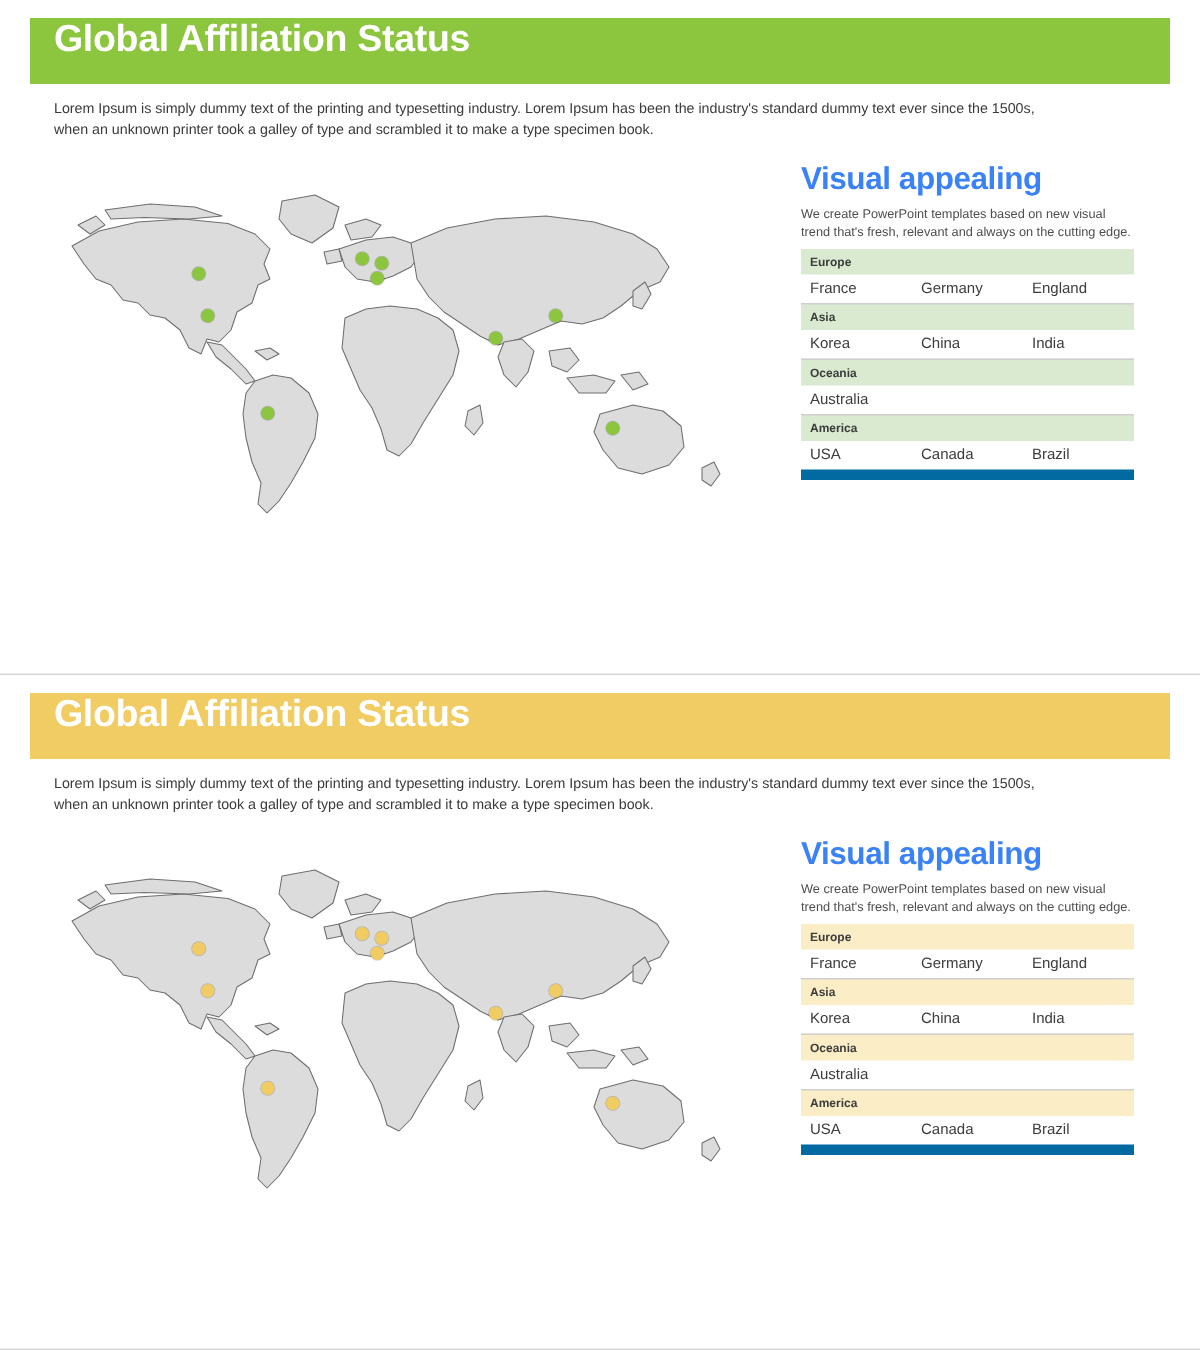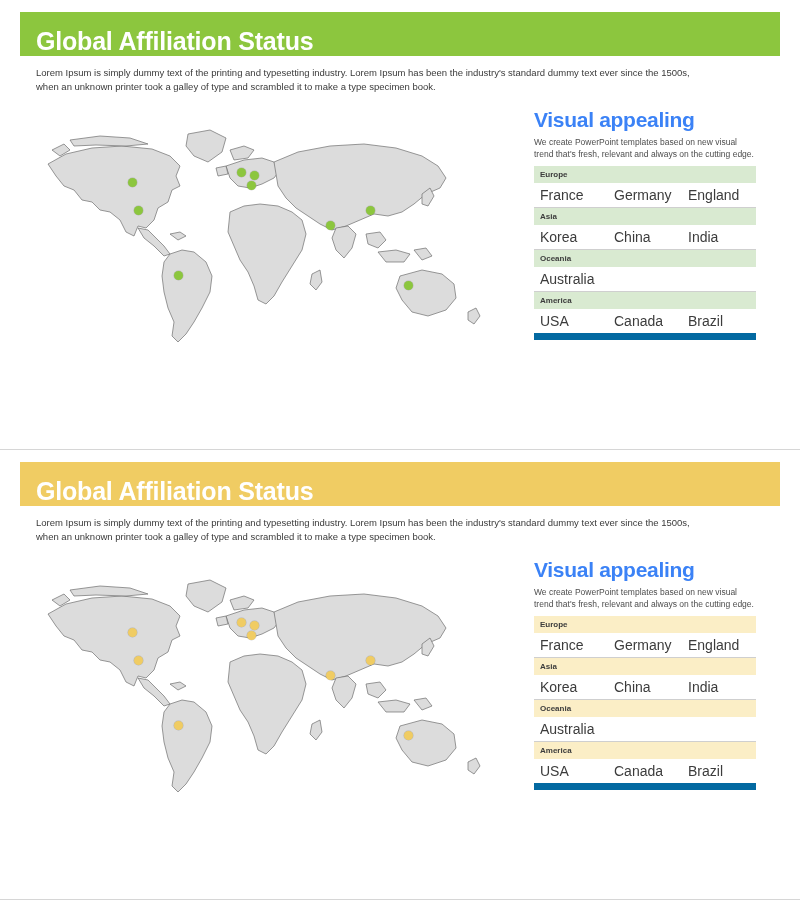--- a/index.html
+++ b/index.html
@@ -24,21 +24,21 @@
   .page-inner {
     position: absolute;
     left: 20px;
     top: 12px;
     right: 20px;
     bottom: 12px;
   }
   .banner {
     height: 44px;
     display: flex;
-    align-items: flex-end;
+    align-items: flex-start;
     padding-left: 16px;
     box-sizing: border-box;
   }
   .banner-title {
     font-size: 25px;
     font-weight: bold;
     color: #ffffff;
     letter-spacing: -0.2px;
   }
   .intro {
@@ -91,21 +91,21 @@
     line-height: 1.42;
     color: #4d4d4d;
     margin: 0 0 6px 0;
   }
   .tbl {
     width: 100%;
     border-collapse: collapse;
     table-layout: fixed;
   }
   .tbl td {
-    font-size: 14px;
+    font-size: 10px;
     padding: 4px 6px;
     color: #3c3c3c;
     vertical-align: middle;
     height: 9px;
   }
   .tbl tr.region td {
     font-weight: bold;
     font-size: 8px;
   }
   .tbl tr.items td {

